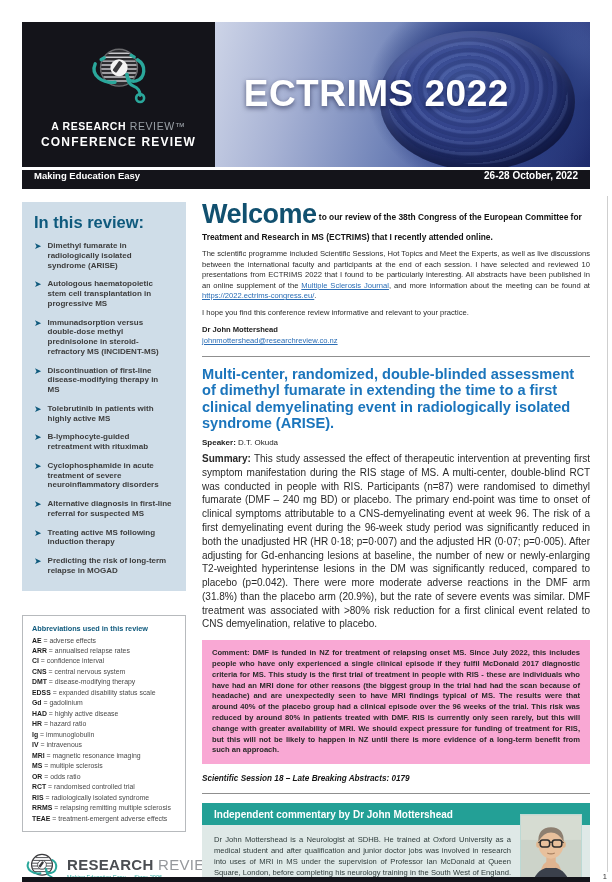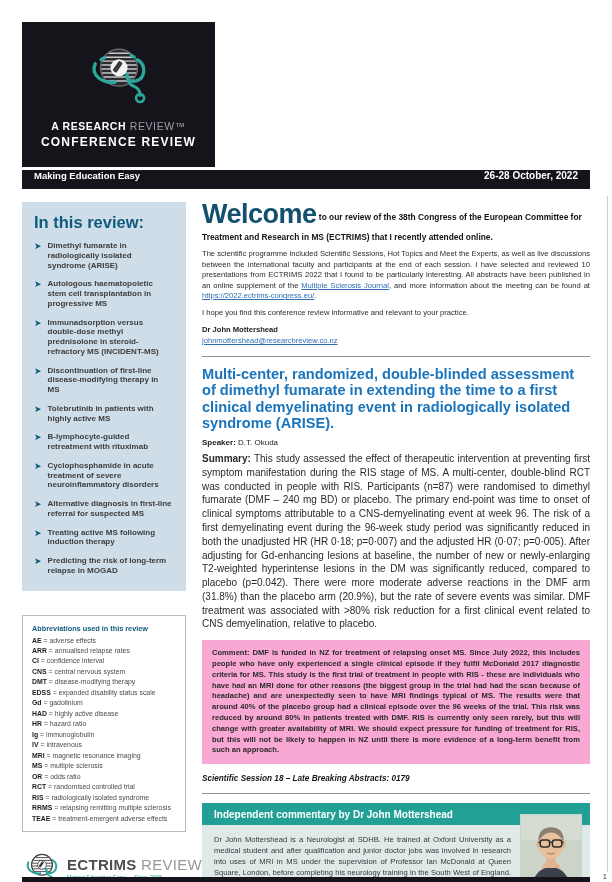--- a/index.html
+++ b/index.html
@@ -122,20 +122,23 @@
         <path d="M14 36 C 6 54, 26 66, 44 64" fill="none" stroke="#2aa79b" stroke-width="5" stroke-linecap="round"></path>
         <path d="M78 30 C 92 38, 90 58, 76 62 C 68 64, 62 60, 62 52" fill="none" stroke="#2aa79b" stroke-width="5" stroke-linecap="round"></path>
         <path d="M62 52 q0 14 10 18 q10 4 10 14" fill="none" stroke="#2aa79b" stroke-width="4.5" stroke-linecap="round"></path>
         <circle cx="82" cy="88" r="6" fill="none" stroke="#2aa79b" stroke-width="4"></circle>
         <rect x="20" y="26" width="10" height="5" rx="2" fill="#2aa79b" transform="rotate(-30 25 28)"></rect>
         <rect x="66" y="22" width="10" height="5" rx="2" fill="#2aa79b" transform="rotate(30 71 24)"></rect>
       </svg>
       <div class="logo-line1"><span class="bold">A RESEARCH</span> <span class="light">REVIEW™</span></div>
       <div class="logo-line2">CONFERENCE REVIEW</div>
     </div>
+    <div class="banner">
+      <div class="banner-title">ECTRIMS 2022</div>
+    </div>
   </div>
   <div class="tagline-bar">
     <span class="left">Making Education Easy</span>
     <span class="right">26-28 October, 2022</span>
   </div>
 
   <div class="content-row">
 
     <div class="sidebar">
       <div class="review-box">
@@ -221,21 +224,21 @@
               <line x1="22" y1="59" x2="78" y2="59"></line>
           </g>
           <circle cx="50" cy="42" r="11" fill="#fff" stroke="#3a3a3d" stroke-width="2"></circle>
           <rect x="45" y="34" width="6" height="16" rx="2" fill="#3a3a3d" transform="rotate(35 50 42)"></rect>
           <path d="M16 36 C 8 54, 28 66, 46 63" fill="none" stroke="#2aa79b" stroke-width="5" stroke-linecap="round"></path>
           <path d="M76 30 C 90 38, 88 58, 74 62 C 66 64, 60 60, 60 52" fill="none" stroke="#2aa79b" stroke-width="5" stroke-linecap="round"></path>
           <path d="M60 52 q0 14 10 18 q9 4 9 13" fill="none" stroke="#2aa79b" stroke-width="4.5" stroke-linecap="round"></path>
           <circle cx="80" cy="88" r="6" fill="none" stroke="#2aa79b" stroke-width="4"></circle>
         </svg>
         <div>
-          <div class="brand-text"><span class="bold">ECTRIMS</span> <span class="light">REVIEW™</span></div>
+          <div class="brand-text"><span class="bold">RESEARCH</span> <span class="light">REVIEW™</span></div>
           <div class="brand-tag">Making Education Easy — Since 2006</div>
         </div>
       </div>
     </div>
 
     <div class="main">
       <div class="welcome-line">
         <span class="welcome-big">Welcome</span><span class="welcome-intro"> to our review of the 38th Congress of the European Committee for Treatment and Research in MS (ECTRIMS) that I recently attended online.</span>
       </div>
       <p class="body"><span>The scientific programme included Scientific Sessions, Hot Topics and Meet the Experts, as well as live discussions between the international faculty and participants at the end of each session. I have selected and reviewed 10 presentations from ECTRIMS 2022 that I found to be particularly interesting. All abstracts have been published in an online supplement of the </span><a class="link">Multiple Sclerosis Journal</a><span>, and more information about the meeting can be found at </span><a class="link">https://2022.ectrims-congress.eu/</a><span>.</span></p>

